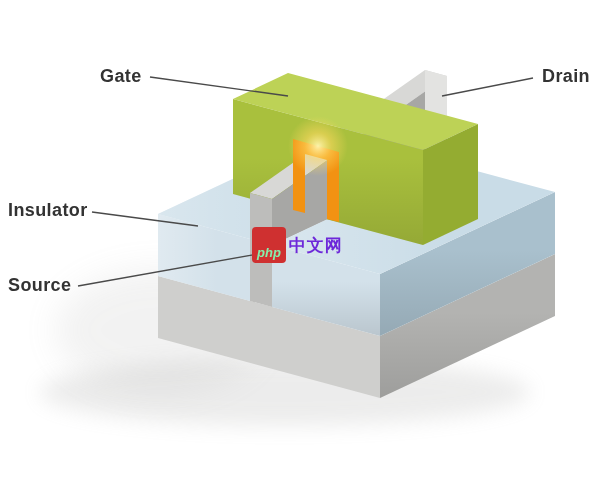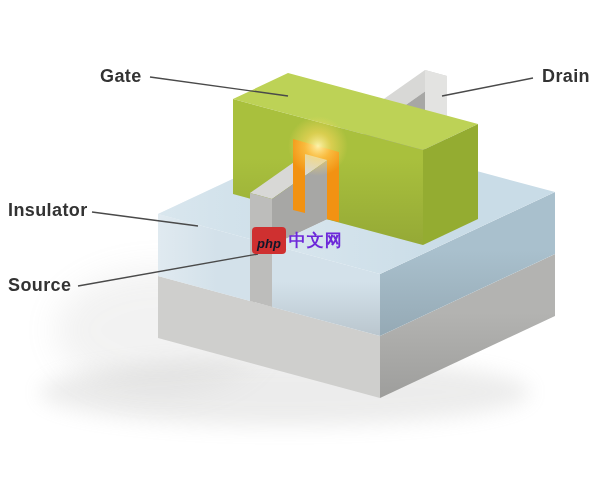--- a/index.html
+++ b/index.html
@@ -2,21 +2,21 @@
 <html><head>
 <meta charset="utf-8">
 <style>
   html,body{margin:0;padding:0;background:#ffffff;}
   body{width:600px;height:480px;overflow:hidden;font-family:"Liberation Sans",sans-serif;}
   .stage{position:relative;width:600px;height:443px;background:#fff;}
   svg{position:absolute;left:0;top:0;}
   svg text{font-family:"Liberation Sans",sans-serif;font-weight:bold;font-size:18px;fill:#333333;letter-spacing:.4px;}
   svg line{stroke:#4a4a4a;stroke-width:1.4;}
   .watermark{position:absolute;left:252px;top:227px;display:flex;align-items:center;gap:3px;z-index:5;}
-  .wm-badge{background:#cf3030;color:#0f172a;font:italic 700 13px/1 "Liberation Sans",sans-serif;padding:10px 5px 4px 5px;border-radius:4px;}
+  .wm-badge{background:#cf3030;color:#86efac;font:italic 700 13px/1 "Liberation Sans",sans-serif;padding:19px 5px 4px 5px;border-radius:4px;}
   .wm-text{color:#6d28d9;font:700 17px/1 "Liberation Sans",sans-serif;letter-spacing:1px;}
 </style>
 </head>
 <body>
 
 <div class="stage">
 
 <svg width="600" height="480" viewBox="0 0 600 480">
   <defs>
     <linearGradient id="sheenLR" x1="0" y1="0" x2="1" y2="0">

